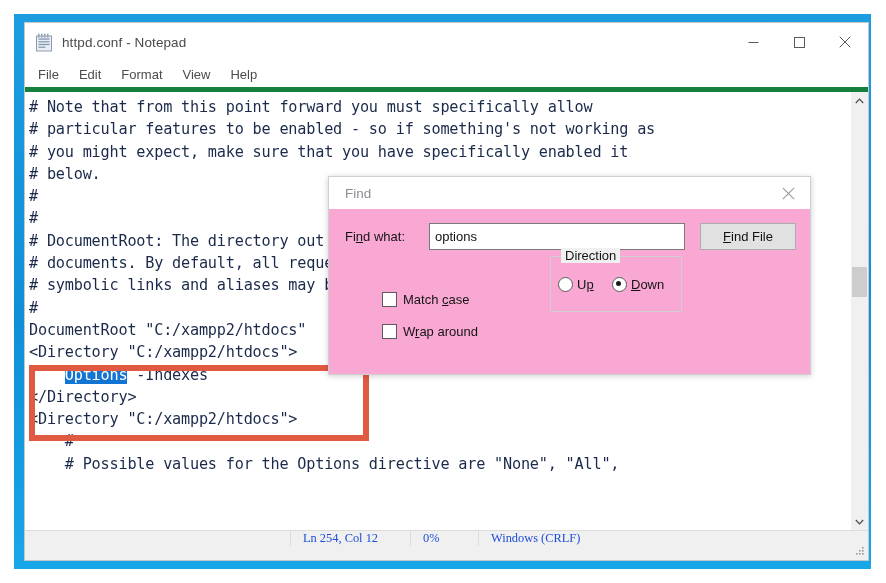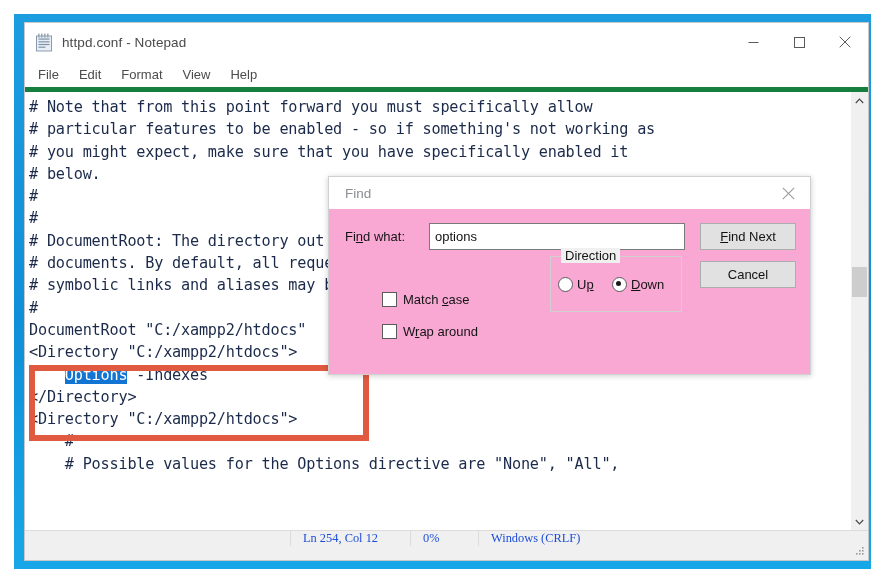--- a/index.html
+++ b/index.html
@@ -465,23 +465,22 @@
     </div>
 
     <div class="fd-body">
 
       <span class="fd-label" id="find-what-label"><span>Fi</span><u>n</u><span>d what:</span></span>
 
       <input id="find-what-input" type="text" value="options" style="">
 
       <div class="fd-button" id="btn-find-next">
           <u>F</u>
-          <span>ind Next</span>
+          <span>ind File</span>
         </div>
-      <div class="fd-button" id="btn-cancel">Cancel</div>
 
       <div id="direction-group"></div>
       <span id="direction-legend">Direction</span>
 
       <div class="radio-row" id="radio-up">
         <span class="radio-mark"></span>
         <span class="rl"><span>U</span><u>p</u></span>
       </div>
 
       <div class="radio-row" id="radio-down">

